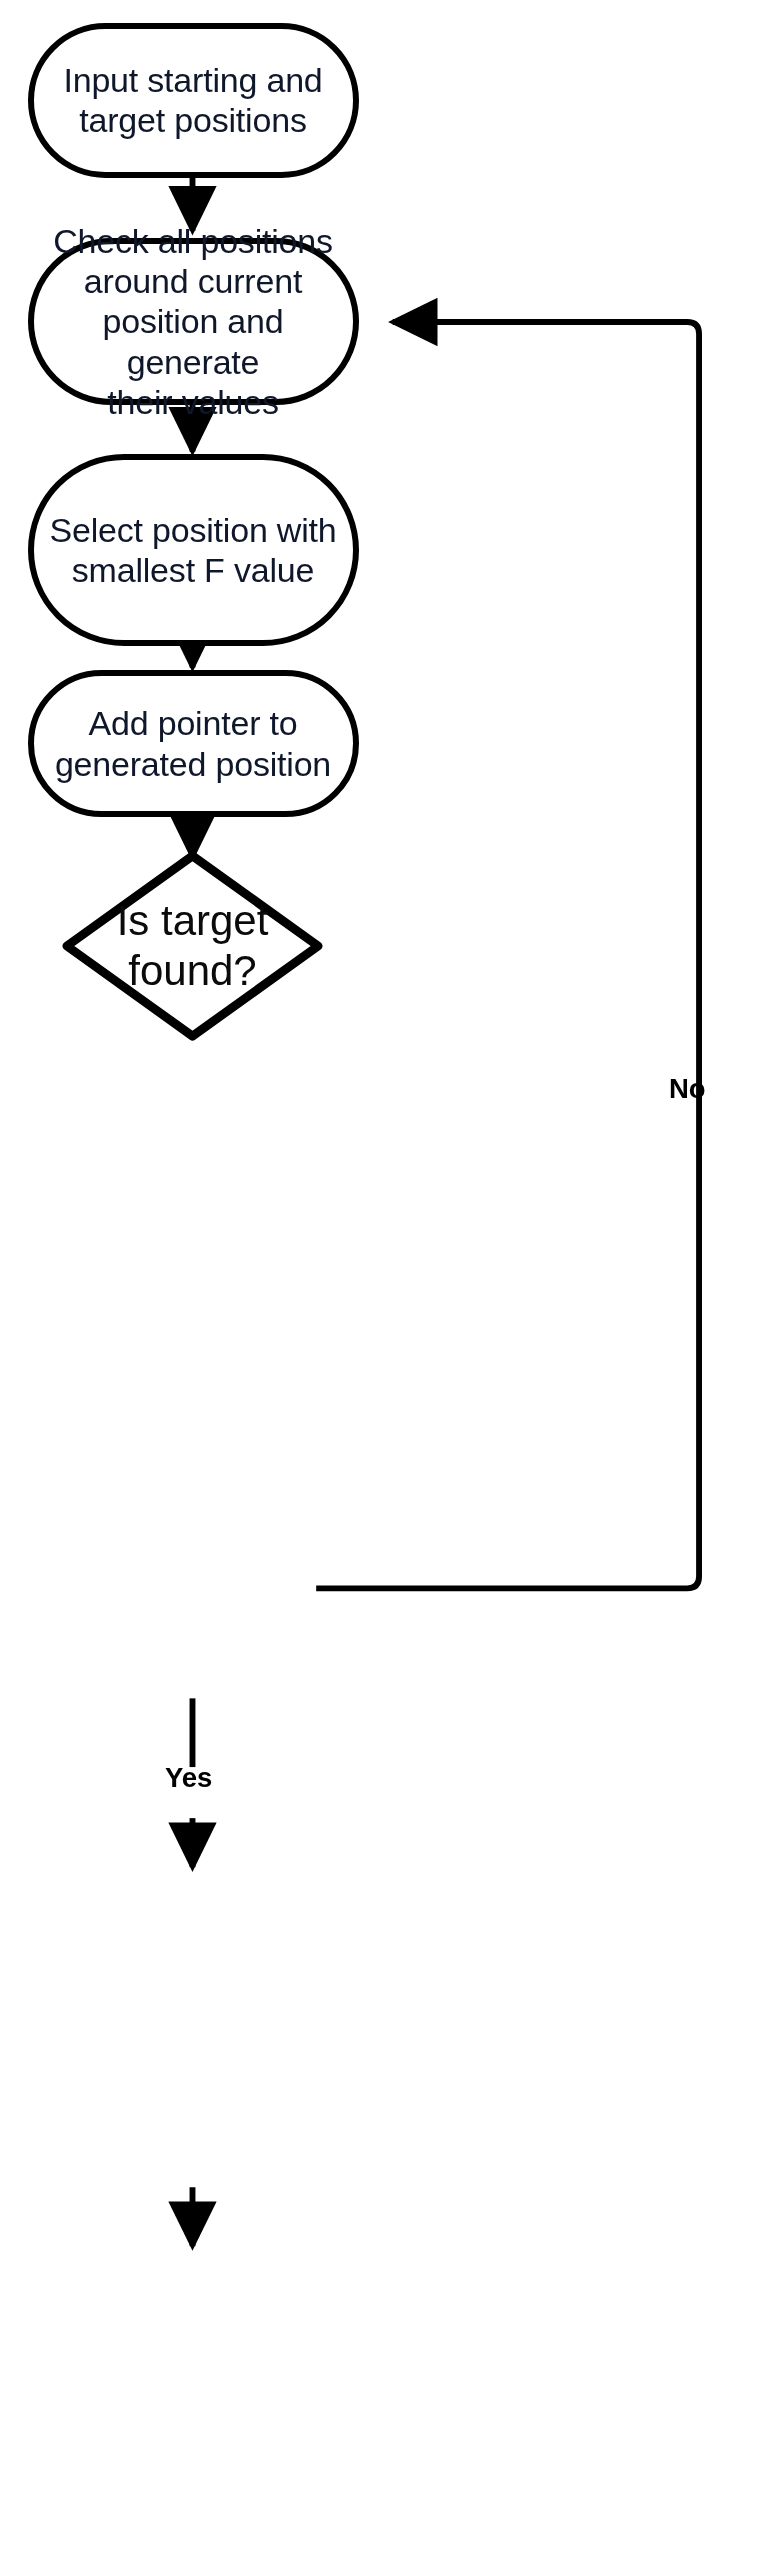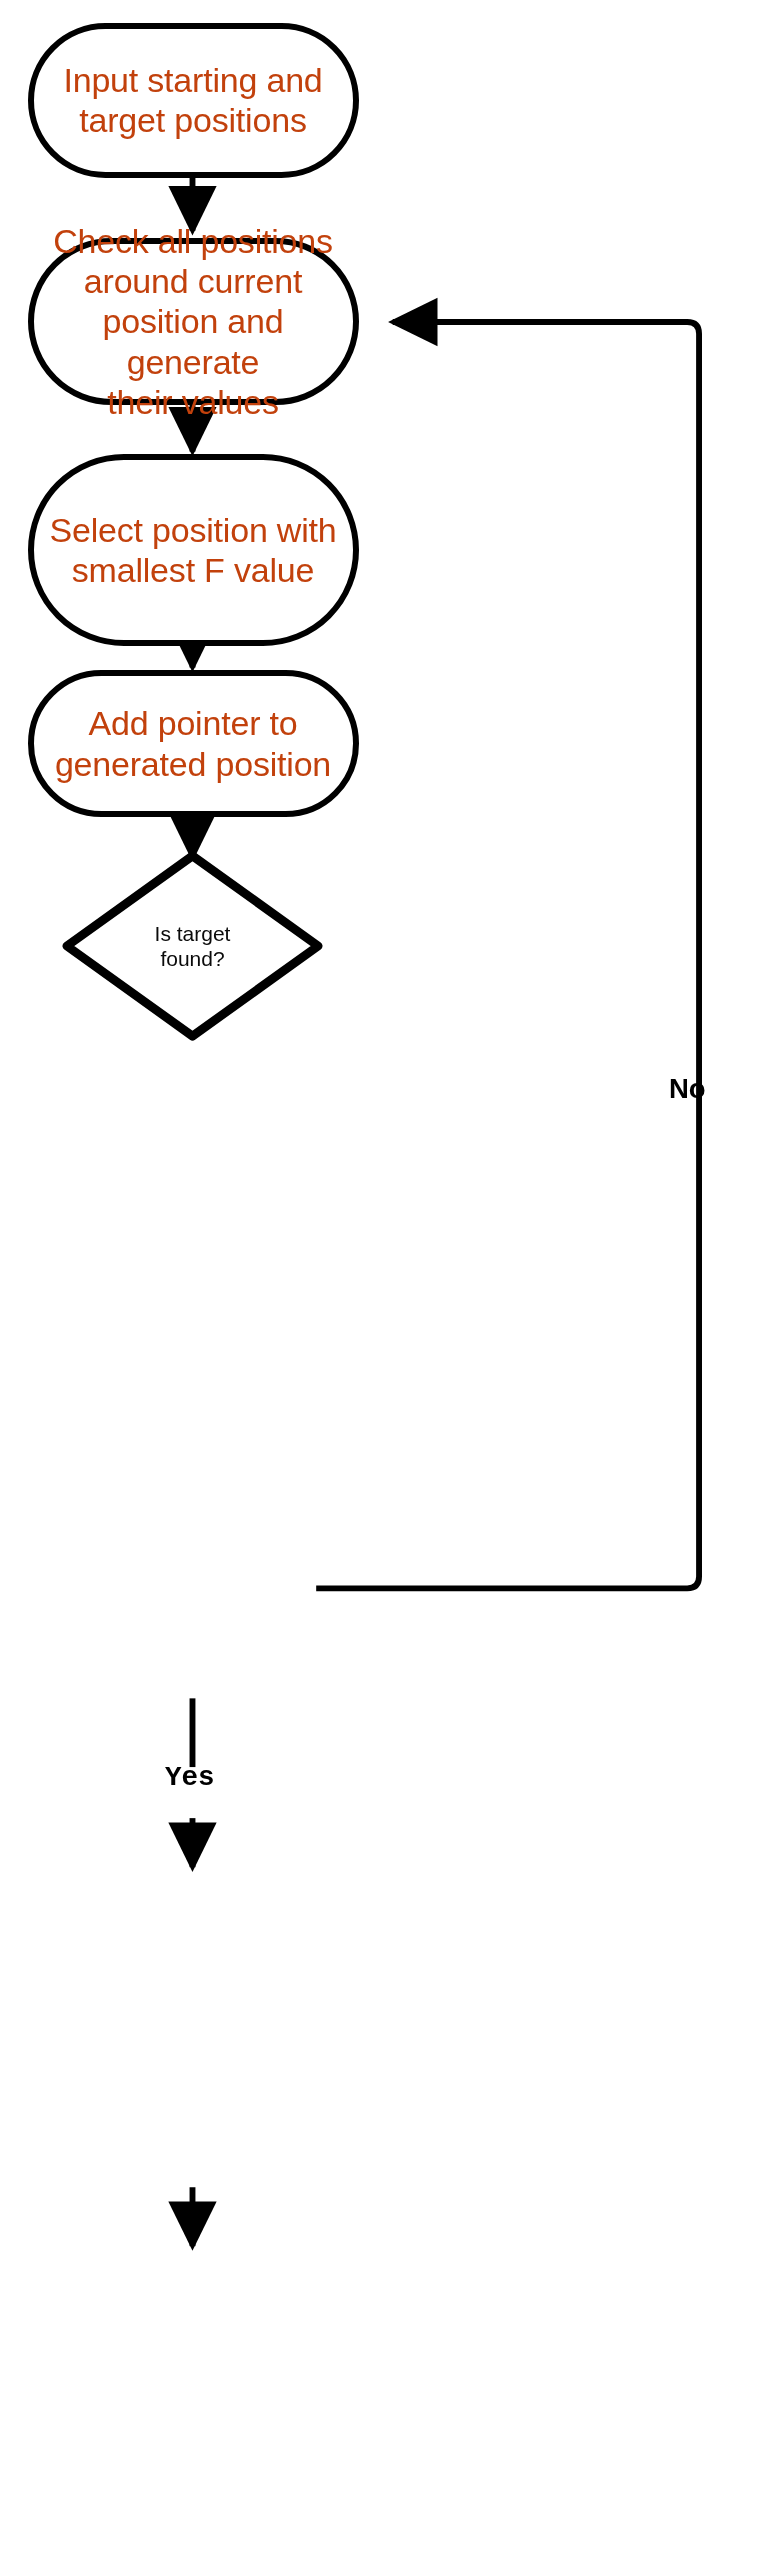--- a/index.html
+++ b/index.html
@@ -45,21 +45,21 @@
   .node-text {
     display: block;
     width: 100%;
     padding: 0 9.8px;
     box-sizing: border-box;
     font-size: 34px;
     line-height: 1.18;
     font-weight: 400;
     letter-spacing: -0.2px;
     white-space: pre-line;
-    color: #c2410c;
+    color: #0f172a;
   }
   
   .decision {
     position: absolute;
     background: transparent;
   }
   .decision .diamond-shape {
     position: absolute;
     left: 0;
     top: 0;
@@ -69,21 +69,21 @@
   .decision .decision-text {
     position: absolute;
     left: 0;
     top: 0;
     width: 100%;
     height: 100%;
     display: flex;
     align-items: center;
     justify-content: center;
     text-align: center;
-    font-size: 21px;
+    font-size: 42px;
     line-height: 1.2;
     white-space: pre-line;
     color: #0b0b0b;
   }
   
   .edge-label {
     position: absolute;
     font-size: 27.5px;
     font-weight: bold;
     color: #000000;
@@ -144,18 +144,18 @@
   <div class="decision" style="left:61px; top:850px; width:263px; height:192px;">
     <svg class="diamond-shape" viewBox="0 0 268 196" preserveAspectRatio="none">
       <polygon points="134,6 262,98 134,190 6,98" fill="#ffffff" stroke="#000000" stroke-width="9" stroke-linejoin="round"></polygon>
     </svg>
     <span class="decision-text">Is target
 found?</span>
   </div>
 
   <div class="edge-label" style="left:669px; top:1073px;">No</div>
 
-  <div class="edge-label" style="left:165px; top:1762px;font-family:Liberation Mono, monospace;">Yes</div>
+  <div class="edge-label" style="left:165px; top:1762px;">Yes</div>
 
 
 
 </div>
 
 
 </body></html>

